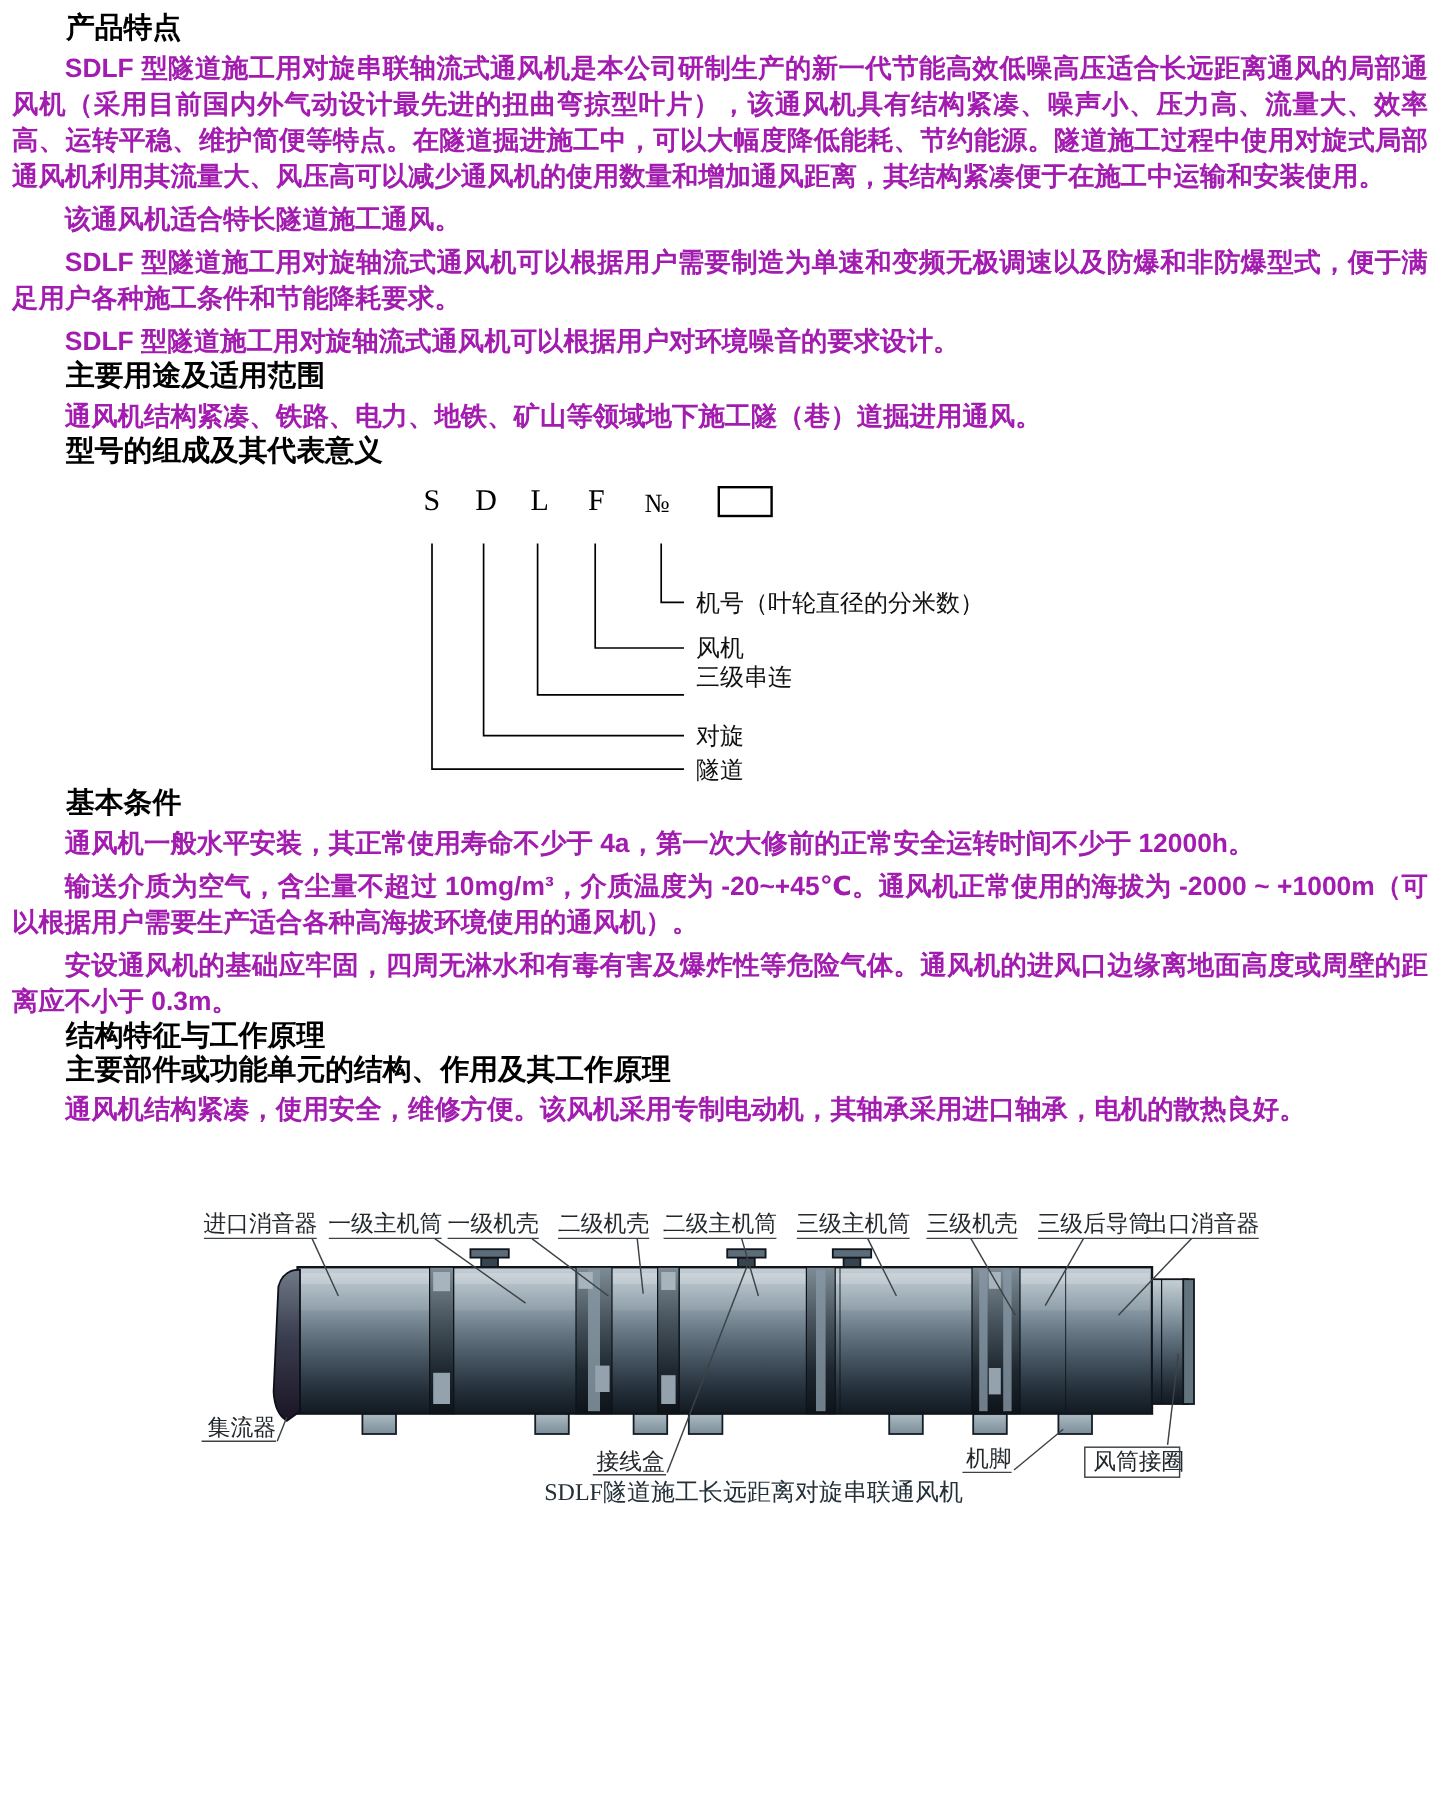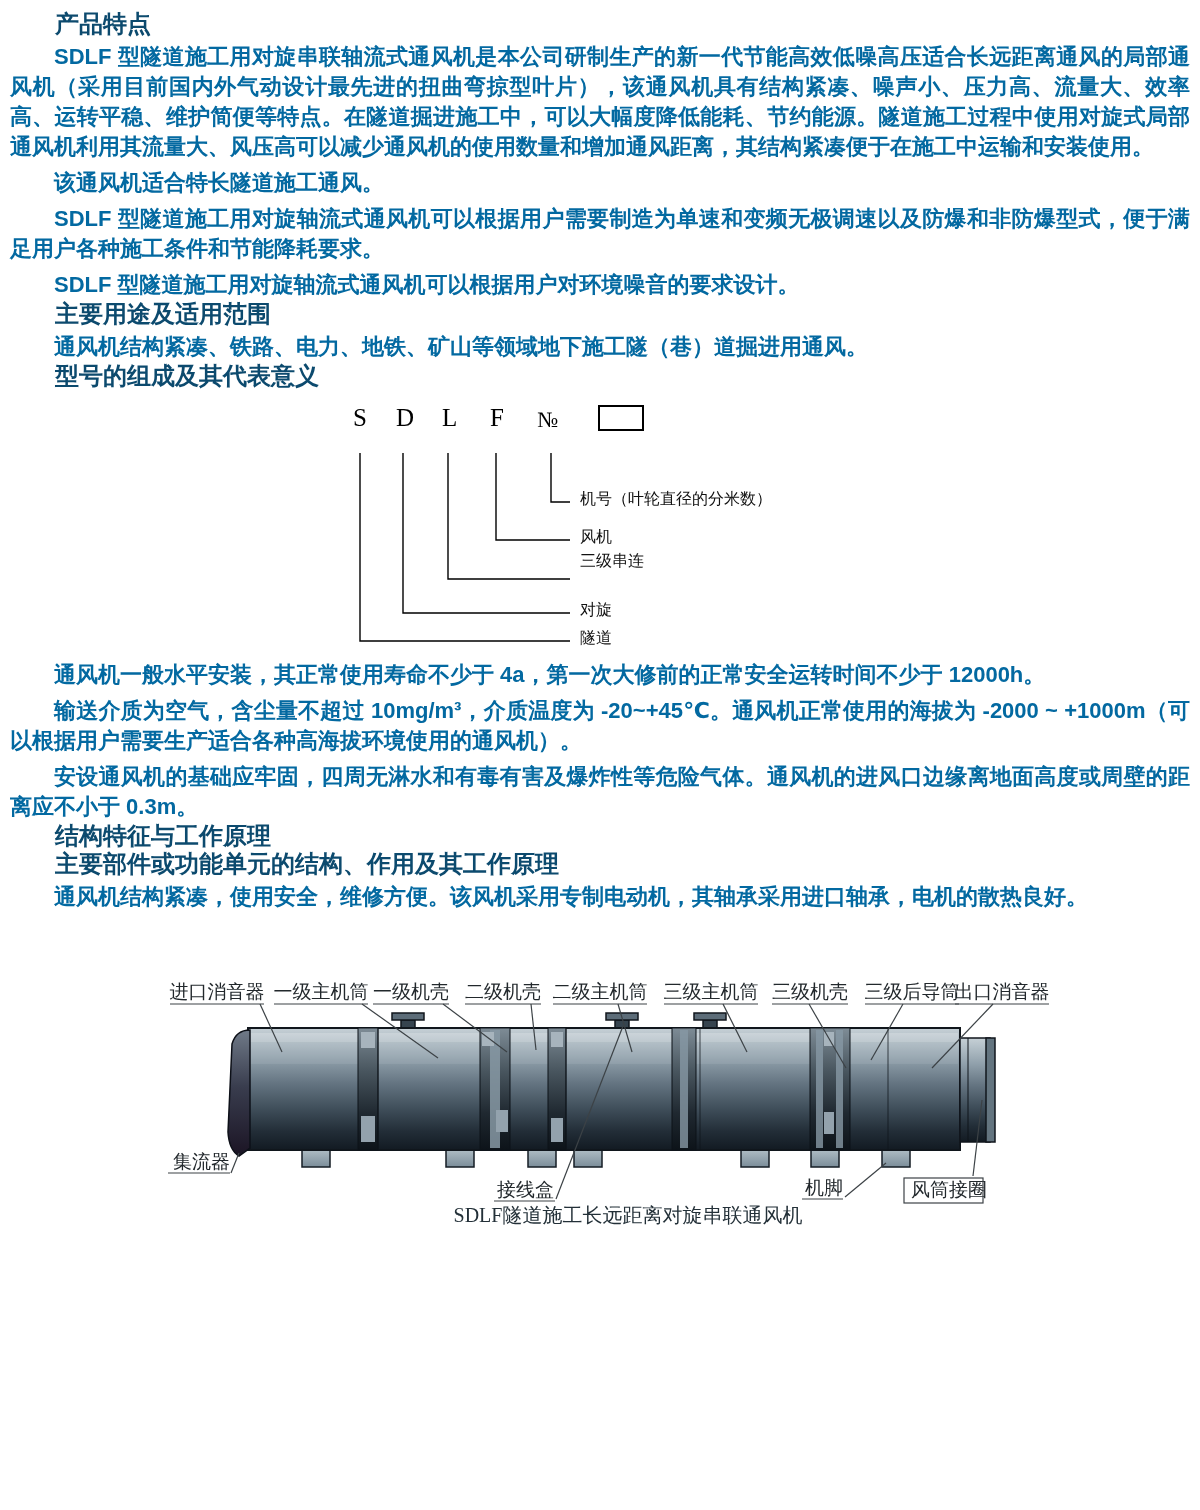--- a/index.html
+++ b/index.html
@@ -1,27 +1,27 @@
 <!DOCTYPE html>
 <html><head>
 <meta charset="utf-8">
 <style>
   html,body{margin:0;padding:0;background:#ffffff;}
   body{width:1200px;min-height:1510px;font-family:"Liberation Sans","DejaVu Sans",sans-serif;color:#1f1f1f;}
   .page{padding:10px 10px 0 10px;}
-  h2.sec{color:#0c4a6e;font-size:24px;line-height:28px;font-weight:700;margin:0;padding-left:45px;}
+  h2.sec{color:#000000;font-size:24px;line-height:28px;font-weight:700;margin:0;padding-left:45px;}
   .mt4{margin-top:4px;} .mt18{margin-top:18px;} .mt26{margin-top:26px;} .mt16{margin-top:16px;} .mt14{margin-top:14px;}
-  p.body{font-size:22px;line-height:30px;font-weight:600;margin:6px 0 0 0;text-indent:44px;text-align:justify;color:#0369a1;}
+  p.body{font-size:22px;line-height:30px;font-weight:600;margin:6px 0 0 0;text-indent:44px;text-align:justify;color:#a21caf;}
   p.first{margin-top:4px;}
   
   .model-diagram{position:relative;height:258px;margin-top:8px;}
   .model-diagram svg{position:absolute;left:0;top:0;}
   .mletter{position:absolute;top:6px;font-family:"Liberation Serif","DejaVu Serif",serif;font-size:25px;color:#000;}
   .mbox{position:absolute;left:588px;top:7px;width:42px;height:22px;border:2px solid #000;}
-  .mlabel{position:absolute;left:570px;font-size:16px;color:#111;font-family:"Liberation Serif","DejaVu Serif",serif;white-space:nowrap;}
+  .mlabel{position:absolute;left:570px;font-size:20px;color:#111;font-family:"Liberation Serif","DejaVu Serif",serif;white-space:nowrap;}
   
   .fan-wrap{position:relative;margin-top:48px;height:270px;}
   .fan-wrap svg{display:block;}
   text{font-family:"Liberation Serif","DejaVu Serif",serif;}
 </style>
 </head>
 <body>
 
 <div class="page">
 
@@ -52,20 +52,21 @@
     <span class="mletter" style="left:480px">F</span>
     <span class="mletter" style="left:527px;font-size:22px;top:9px">№</span>
     <div class="mbox"></div>
     <span class="mlabel" style="top:91px">机号（叶轮直径的分米数）</span>
     <span class="mlabel" style="top:129px">风机</span>
     <span class="mlabel" style="top:153px">三级串连</span>
     <span class="mlabel" style="top:202px">对旋</span>
     <span class="mlabel" style="top:230px">隧道</span>
   </div>
 
+  <h2 class="sec">基本条件</h2>
   <p class="body first">通风机一般水平安装，其正常使用寿命不少于 4a，第一次大修前的正常安全运转时间不少于 12000h。</p>
   <p class="body">输送介质为空气，含尘量不超过 10mg/m³，介质温度为 -20~+45℃。通风机正常使用的海拔为 -2000 ~ +1000m（可以根据用户需要生产适合各种高海拔环境使用的通风机）。</p>
   <p class="body">安设通风机的基础应牢固，四周无淋水和有毒有害及爆炸性等危险气体。通风机的进风口边缘离地面高度或周壁的距离应不小于 0.3m。</p>
 
   <h2 class="sec mt16">结构特征与工作原理</h2>
 
   <h2 class="sec mt14">主要部件或功能单元的结构、作用及其工作原理</h2>
   <p class="body first">通风机结构紧凑，使用安全，维修方便。该风机采用专制电动机，其轴承采用进口轴承，电机的散热良好。</p>
 
   <div class="fan-wrap">

